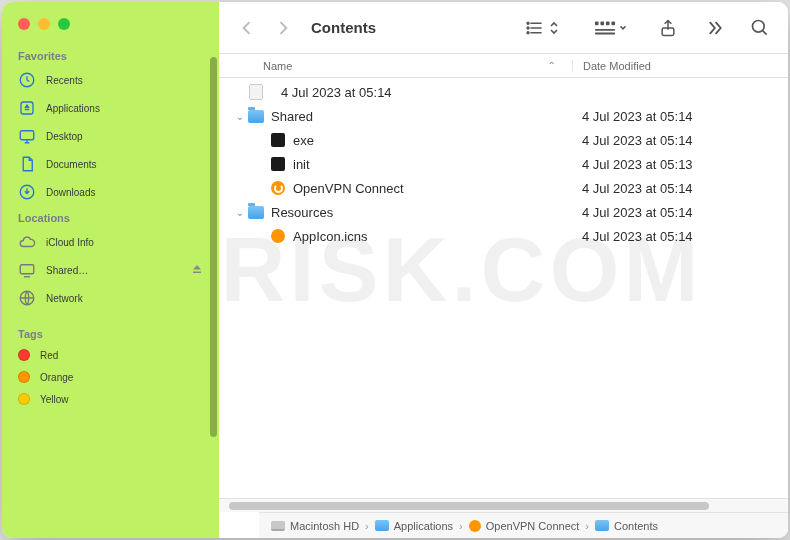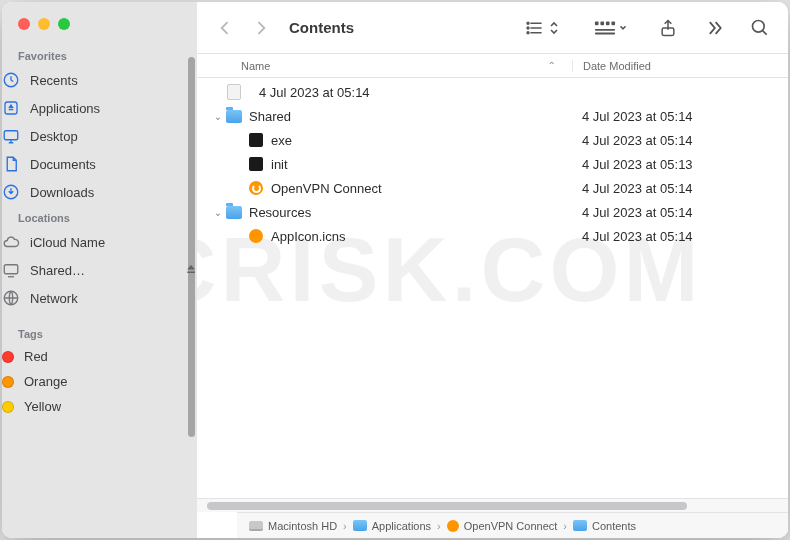--- a/index.html
+++ b/index.html
@@ -5,27 +5,27 @@
 * { margin: 0; padding: 0; box-sizing: border-box; font-family: -apple-system, BlinkMacSystemFont, "Helvetica Neue", sans-serif; }
 body { background: #e8e8e8; display: flex; align-items: center; justify-content: center; height: 100vh; }
 .window { width: 786px; height: 536px; background: #fff; border-radius: 10px; overflow: hidden; box-shadow: 0 10px 40px rgba(0,0,0,0.3); display: flex; flex-direction: column; position: relative; }
 
 
 .watermark { position: absolute; top: 50%; left: 50%; transform: translate(-50%,-50%); font-size: 90px; font-weight: 700; color: rgba(0,0,0,0.06); letter-spacing: 4px; pointer-events: none; z-index: 1; white-space: nowrap; }
 
 .main-area { display: flex; flex: 1; min-height: 0; }
 
 
-.sidebar { width: 195px; background: #e5e5e5; display: flex; flex-direction: column; padding-top: 12px; position: relative; z-index: 2; }
+.sidebar { width: 217px; background: #bef264; display: flex; flex-direction: column; padding-top: 12px; position: relative; z-index: 2; }
 .traffic-lights { display: flex; gap: 8px; padding: 4px 16px 14px; }
 .tl { width: 12px; height: 12px; border-radius: 50%; }
 .tl.red { background: #ff5f57; } .tl.yellow { background: #febc2e; } .tl.green { background: #28c840; }
 
 .section-label { font-size: 11px; color: #7a7e85; font-weight: 600; padding: 6px 16px 4px; }
-.side-item { display: flex; align-items: center; gap: 10px; padding: 5px 0; font-size: 13px; color: #3a3a3c; cursor: default; }
+.side-item { display: flex; align-items: center; gap: 10px; padding: 5px 16px; font-size: 10px; color: #3a3a3c; cursor: default; }
 .side-item .sicon { width: 18px; height: 18px; display: flex; align-items: center; justify-content: center; }
 .side-item .sicon svg { width: 18px; height: 18px; }
 .side-eject { margin-left: auto; color: #87898c; }
 .tag-dot { width: 12px; height: 12px; border-radius: 50%; border: 0.5px solid rgba(0,0,0,0.15); }
 
 .sidebar-scrollbar { position: absolute; right: 2px; top: 55px; width: 7px; height: 380px; background: rgba(0,0,0,0.28); border-radius: 4px; }
 
 
 .content-col { flex: 1; display: flex; flex-direction: column; min-width: 0; background: #fff; position: relative; }
 
@@ -135,21 +135,21 @@
         <span>Downloads</span>
       </div>
 
       <div class="section-label" style="">Locations</div>
       <div class="side-item">
         <span class="sicon">
             <svg viewBox="0 0 24 24" fill="none" stroke="#77787b" stroke-width="1.8">
               <path d="M7 18a4 4 0 010-8 5 5 0 019.6-1.5A4 4 0 0118 18H7z"></path>
             </svg>
           </span>
-        <span>iCloud Name</span>
+        <span>iCloud Info</span>
       </div>
       <div class="side-item">
         <span class="sicon">
             <svg viewBox="0 0 24 24" fill="none" stroke="#77787b" stroke-width="1.8">
               <rect x="3" y="5" width="18" height="12" rx="2"></rect>
               <path d="M8 21h8"></path>
             </svg>
           </span>
         <span>Shared…</span>
         <span class="side-eject"><svg width="12" height="12" viewBox="0 0 24 24" fill="#87898c">

